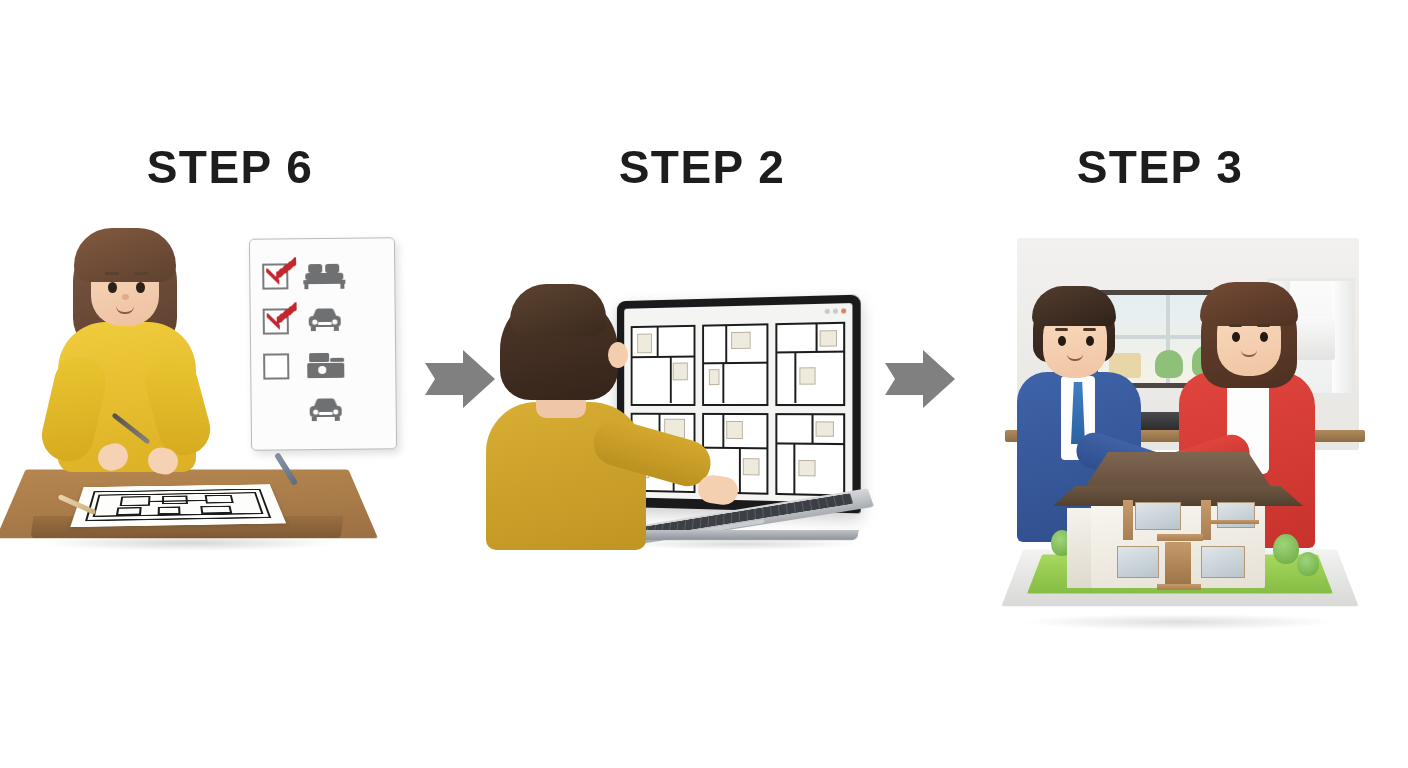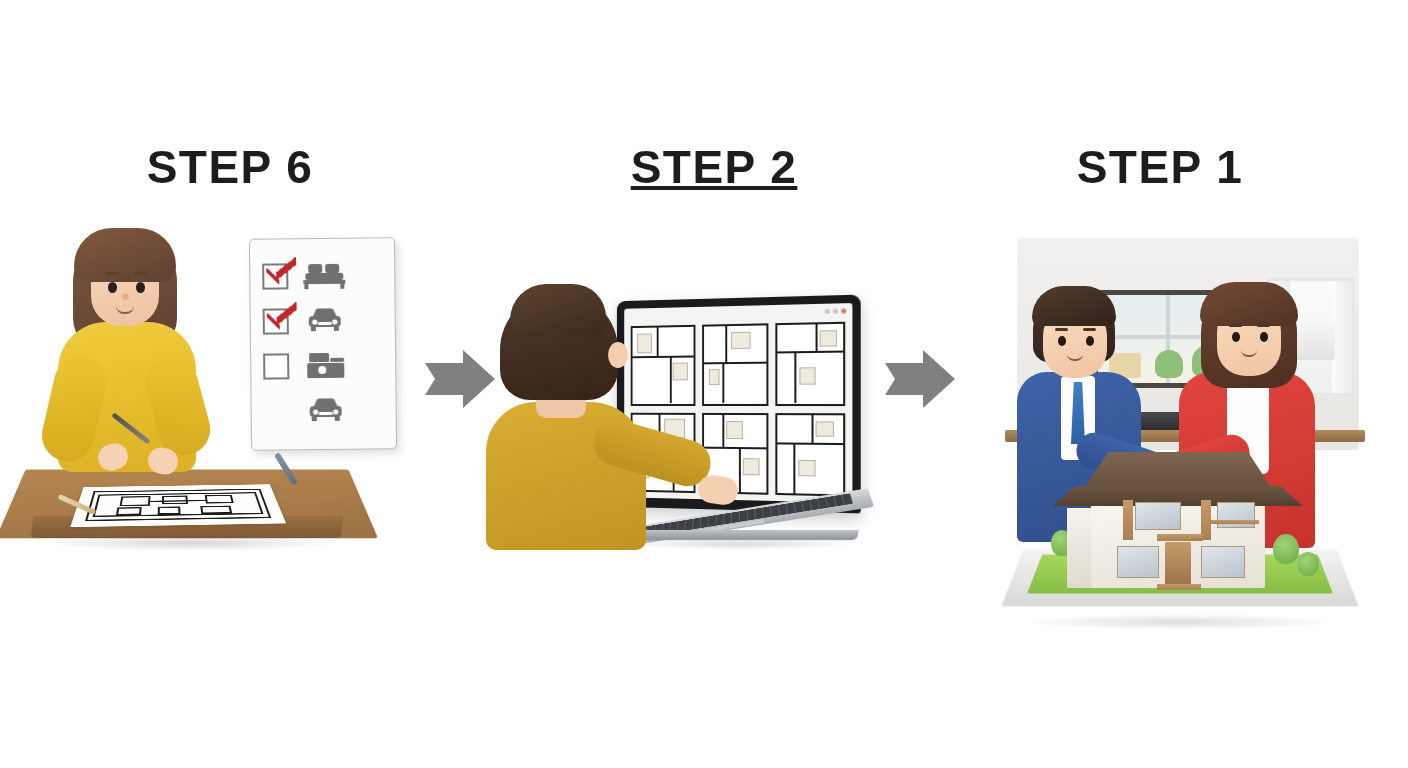--- a/index.html
+++ b/index.html
@@ -17,21 +17,21 @@
     position:absolute;
     font-size:46px;
     font-weight:bold;
     letter-spacing:1.5px;
     color:#1d1d1d;
     text-align:center;
     width:300px;
     top:140px;
   }
   #title-1 { left:80px; }
-  #title-2 { left:564px;text-decoration:underline; }
+  #title-2 { left:552px; }
   #title-3 { left:1010px; }
 
   
   .arrow { position:absolute; width:74px; height:64px; }
   #arrow-1 { left:423px; top:347px; }
   #arrow-2 { left:883px; top:347px; }
 
   
   #panel-1 { position:absolute; left:0px; top:230px; width:410px; height:400px; }
 
@@ -382,21 +382,21 @@
     background:radial-gradient(ellipse at center, rgba(0,0,0,.13), rgba(0,0,0,0) 72%);
   }
 </style>
 </head>
 <body>
 
 <div id="stage">
 
   <div class="step-title" id="title-1">STEP 6</div>
   <div class="step-title" id="title-2">STEP 2</div>
-  <div class="step-title" id="title-3">STEP 1</div>
+  <div class="step-title" id="title-3">STEP 3</div>
 
   <div id="panel-1">
 
     <div class="desk-top"></div>
     <div class="desk-edge"></div>
     <div class="desk-shadow"></div>
 
     <div class="blueprint">
       <i class="bp-ink" style="left:12px;top:8px;width:176px;height:2px;"></i>
       <i class="bp-ink" style="left:12px;top:8px;width:2px;height:48px;"></i>

